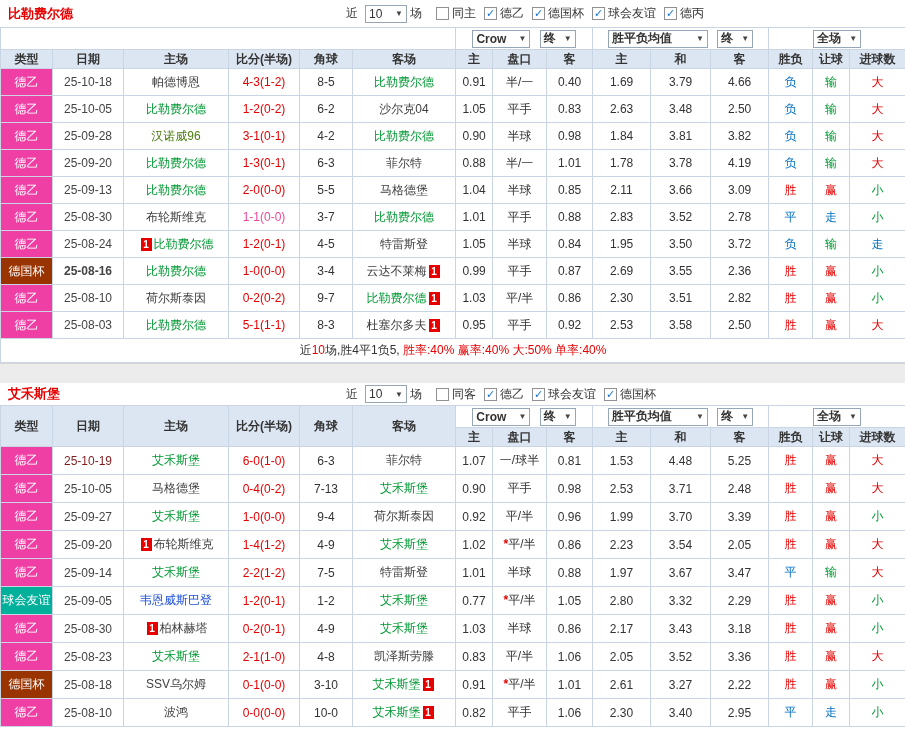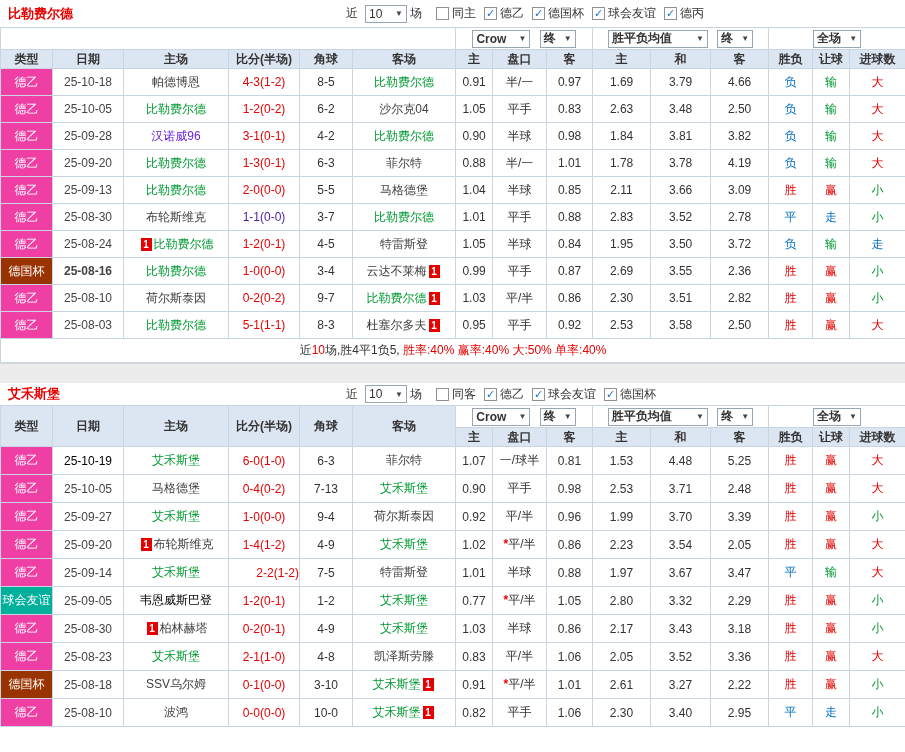--- a/index.html
+++ b/index.html
@@ -162,21 +162,21 @@
       <tbody>
           <tr>
             <td style="background: rgb(239, 63, 164); color: rgb(255, 255, 255);">德乙</td>
             <td style="color: rgb(68, 68, 68);">25-10-18</td>
             <td><span class="tname" style="color: rgb(64, 64, 64);">帕德博恩</span></td>
             <td style="color: rgb(230, 0, 0);">4-3(1-2)</td>
             <td>8-5</td>
             <td><span class="tname focus">比勒费尔德</span></td>
             <td>0.91</td>
             <td>半/一</td>
-            <td>0.97</td>
+            <td>0.40</td>
             <td>1.69</td>
             <td>3.79</td>
             <td>4.66</td>
             <td style="color: rgb(0, 112, 192);">负</td>
             <td style="color: rgb(0, 153, 51);">输</td>
             <td style="color: rgb(230, 0, 0);">大</td>
           </tr>
           <tr>
             <td style="background: rgb(239, 63, 164); color: rgb(255, 255, 255);">德乙</td>
             <td style="color: rgb(68, 68, 68);">25-10-05</td>
@@ -190,21 +190,21 @@
             <td>2.63</td>
             <td>3.48</td>
             <td>2.50</td>
             <td style="color: rgb(0, 112, 192);">负</td>
             <td style="color: rgb(0, 153, 51);">输</td>
             <td style="color: rgb(230, 0, 0);">大</td>
           </tr>
           <tr>
             <td style="background: rgb(239, 63, 164); color: rgb(255, 255, 255);">德乙</td>
             <td style="color: rgb(68, 68, 68);">25-09-28</td>
-            <td><span class="tname" style="color: #6d28d9;">汉诺威96</span></td>
+            <td><span class="tname" style="color: #4d7c0f;">汉诺威96</span></td>
             <td style="color: rgb(230, 0, 0);">3-1(0-1)</td>
             <td>4-2</td>
             <td><span class="tname focus">比勒费尔德</span></td>
             <td>0.90</td>
             <td>半球</td>
             <td>0.98</td>
             <td>1.84</td>
             <td>3.81</td>
             <td>3.82</td>
             <td style="color: rgb(0, 112, 192);">负</td>
@@ -242,21 +242,21 @@
             <td>3.66</td>
             <td>3.09</td>
             <td style="color: rgb(230, 0, 0);">胜</td>
             <td style="color: rgb(230, 0, 0);">赢</td>
             <td style="color: rgb(0, 153, 51);">小</td>
           </tr>
           <tr>
             <td style="background: rgb(239, 63, 164); color: rgb(255, 255, 255);">德乙</td>
             <td style="color: rgb(68, 68, 68);">25-08-30</td>
             <td><span class="tname" style="color: rgb(64, 64, 64);">布轮斯维克</span></td>
-            <td style="color: #4c1d95;">1-1(0-0)</td>
+            <td style="color: #ec4899;">1-1(0-0)</td>
             <td>3-7</td>
             <td><span class="tname focus">比勒费尔德</span></td>
             <td>1.01</td>
             <td>平手</td>
             <td>0.88</td>
             <td>2.83</td>
             <td>3.52</td>
             <td>2.78</td>
             <td style="color: rgb(0, 112, 192);">平</td>
             <td style="color: rgb(0, 112, 192);">走</td>
@@ -430,21 +430,21 @@
           <th>和</th>
           <th>客</th>
           <th>胜负</th>
           <th>让球</th>
           <th>进球数</th>
         </tr>
       </thead>
       <tbody>
           <tr>
             <td style="background: rgb(239, 63, 164); color: rgb(255, 255, 255);">德乙</td>
-            <td style="color: #000000;">25-10-19</td>
+            <td style="color: #7f1d1d;">25-10-19</td>
             <td><span class="tname focus">艾禾斯堡</span></td>
             <td style="color: rgb(230, 0, 0);">6-0(1-0)</td>
             <td>6-3</td>
             <td><span class="tname" style="color: rgb(64, 64, 64);">菲尔特</span></td>
             <td>1.07</td>
             <td>一/球半</td>
             <td>0.81</td>
             <td>1.53</td>
             <td>4.48</td>
             <td>5.25</td>
@@ -500,37 +500,37 @@
             <td>3.54</td>
             <td>2.05</td>
             <td style="color: rgb(230, 0, 0);">胜</td>
             <td style="color: rgb(230, 0, 0);">赢</td>
             <td style="color: rgb(230, 0, 0);">大</td>
           </tr>
           <tr>
             <td style="background: rgb(239, 63, 164); color: rgb(255, 255, 255);">德乙</td>
             <td style="color: rgb(68, 68, 68);">25-09-14</td>
             <td><span class="tname focus">艾禾斯堡</span></td>
-            <td style="color: rgb(230, 0, 0); text-align: right;">2-2(1-2)</td>
+            <td style="color: rgb(230, 0, 0);">2-2(1-2)</td>
             <td>7-5</td>
             <td><span class="tname" style="color: rgb(64, 64, 64);">特雷斯登</span></td>
             <td>1.01</td>
             <td>半球</td>
             <td>0.88</td>
             <td>1.97</td>
             <td>3.67</td>
             <td>3.47</td>
             <td style="color: rgb(0, 112, 192);">平</td>
             <td style="color: rgb(0, 153, 51);">输</td>
             <td style="color: rgb(230, 0, 0);">大</td>
           </tr>
           <tr>
             <td style="background: rgb(0, 176, 155); color: rgb(255, 255, 255);">球会友谊</td>
             <td style="color: rgb(68, 68, 68);">25-09-05</td>
-            <td><span class="tname" style="color: #000000;">韦恩威斯巴登</span></td>
+            <td><span class="tname" style="color: #1d4ed8;">韦恩威斯巴登</span></td>
             <td style="color: rgb(230, 0, 0);">1-2(0-1)</td>
             <td>1-2</td>
             <td><span class="tname focus">艾禾斯堡</span></td>
             <td>0.77</td>
             <td><span class="star">*</span>平/半</td>
             <td>1.05</td>
             <td>2.80</td>
             <td>3.32</td>
             <td>2.29</td>
             <td style="color: rgb(230, 0, 0);">胜</td>

